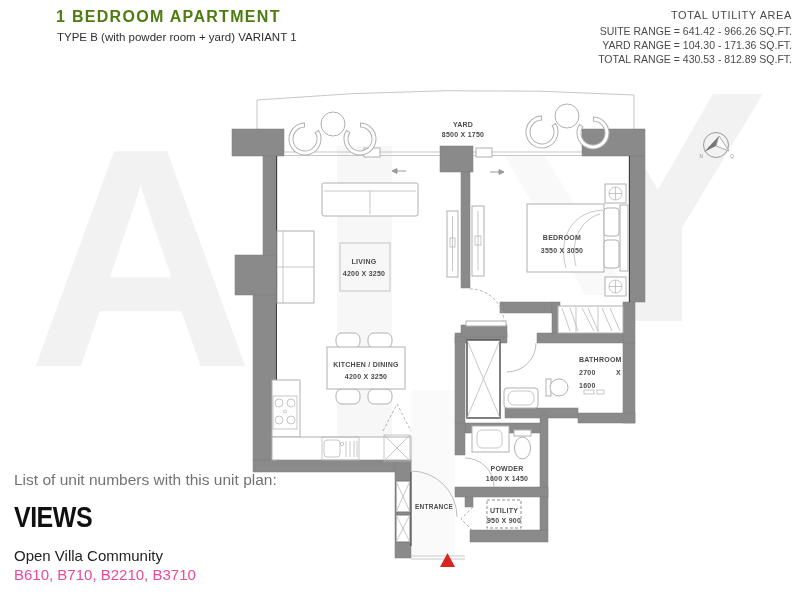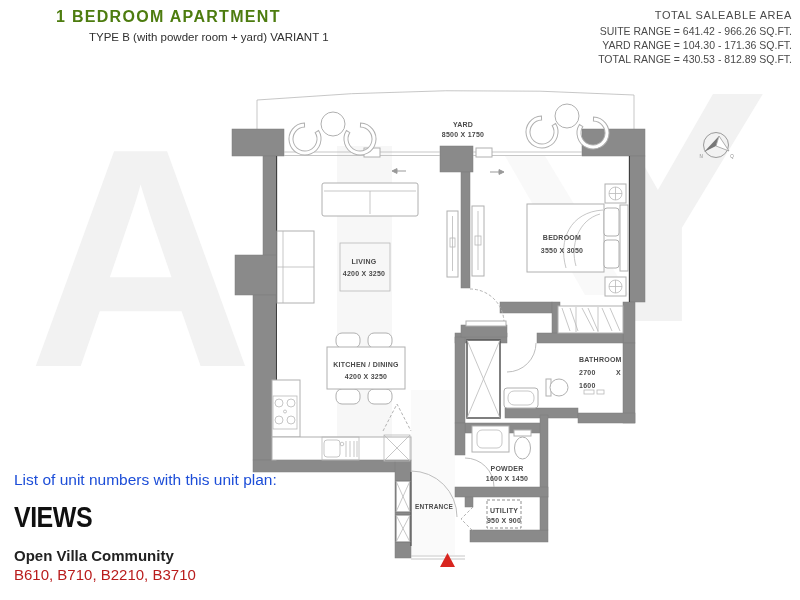--- a/index.html
+++ b/index.html
@@ -8,30 +8,30 @@
   .abs{position:absolute;}
   
   .wm{position:absolute;z-index:0;font-weight:700;color:#f2f2f2;line-height:1;
       font-family:"Liberation Sans",sans-serif;user-select:none;}
   #wmA{left:28px;top:102px;font-size:312px;}
   #wmY{left:548px;top:42px;font-size:330px;}
   
   #plan{position:absolute;left:0;top:0;z-index:1;}
   
   .title{left:56px;top:8px;font-size:16px;font-weight:600;letter-spacing:1.3px;color:#4d7c0f;z-index:2;}
-  .subtitle{left:57px;top:31px;font-size:11.5px;color:#2f2f2f;z-index:2;margin-left:32px;}
+  .subtitle{left:57px;top:31px;font-size:11.5px;color:#2f2f2f;z-index:2;}
   .areaBlock{right:8px;top:9px;text-align:right;color:#4a4a4a;z-index:2;}
   .areaBlock .hd{font-size:11px;letter-spacing:.6px;margin-bottom:3px;}
   .areaBlock .ln{font-size:10.5px;line-height:14px;}
   
-  .listHeading{left:14px;top:471px;font-size:15.5px;color:#1d4ed8;z-index:2;}
+  .listHeading{left:14px;top:471px;font-size:15.5px;color:#737373;z-index:2;}
   .logo{left:14px;top:500px;font-size:25px;font-weight:700;letter-spacing:-0.5px;color:#101010;
         transform:scaleY(1.18);transform-origin:left top;z-index:2;}
-  .community{left:14px;top:547px;font-size:15px;color:#222;z-index:2;font-weight:bold;}
-  .units{left:14px;top:566px;font-size:15px;color:#b91c1c;z-index:2;}
+  .community{left:14px;top:547px;font-size:15px;color:#222;z-index:2;}
+  .units{left:14px;top:566px;font-size:15px;color:#ec4899;z-index:2;}
   
   .rlabel{font-family:"Liberation Sans",sans-serif;font-size:7px;font-weight:bold;
           fill:#4a4a4a;letter-spacing:.25px;text-anchor:middle;}
   .rlabel.left{text-anchor:start;}
   .rlabel.end{text-anchor:end;}
   .tiny{font-family:"Liberation Sans",sans-serif;font-size:4.5px;fill:#8a8a8a;text-anchor:middle;}
   .wall{fill:#8a8a8a;stroke:#7d7d7d;stroke-width:.5;}
   .furn{fill:#ffffff;stroke:#b0b0b0;stroke-width:1;}
   .furnThin{fill:none;stroke:#b9b9b9;stroke-width:.8;}
   .doorArc{fill:none;stroke:#b5b5b5;stroke-width:.9;}
@@ -259,21 +259,21 @@
       <text class="rlabel" x="504" y="513">UTILITY</text>
       <text class="rlabel" x="504" y="523">950 X 900</text>
 
       <text class="rlabel" x="434" y="509" style="font-size:6.5px">ENTRANCE</text>
     </g>
   </svg>
 
   <div class="abs title">1 BEDROOM APARTMENT</div>
   <div class="abs subtitle">TYPE B (with powder room + yard) VARIANT 1</div>
   <div class="abs areaBlock">
-    <div class="hd">TOTAL SALEABLE AREA</div>
+    <div class="hd">TOTAL UTILITY AREA</div>
     <div class="ln">SUITE RANGE = 641.42 - 966.26 SQ.FT.</div>
     <div class="ln">YARD RANGE = 104.30 - 171.36 SQ.FT.</div>
     <div class="ln">TOTAL RANGE = 430.53 - 812.89 SQ.FT.</div>
   </div>
 
   <div class="abs listHeading">List of unit numbers with this unit plan:</div>
   <div class="abs logo">VIEWS</div>
   <div class="abs community">Open Villa Community</div>
   <div class="abs units">B610, B710, B2210, B3710</div>
 

